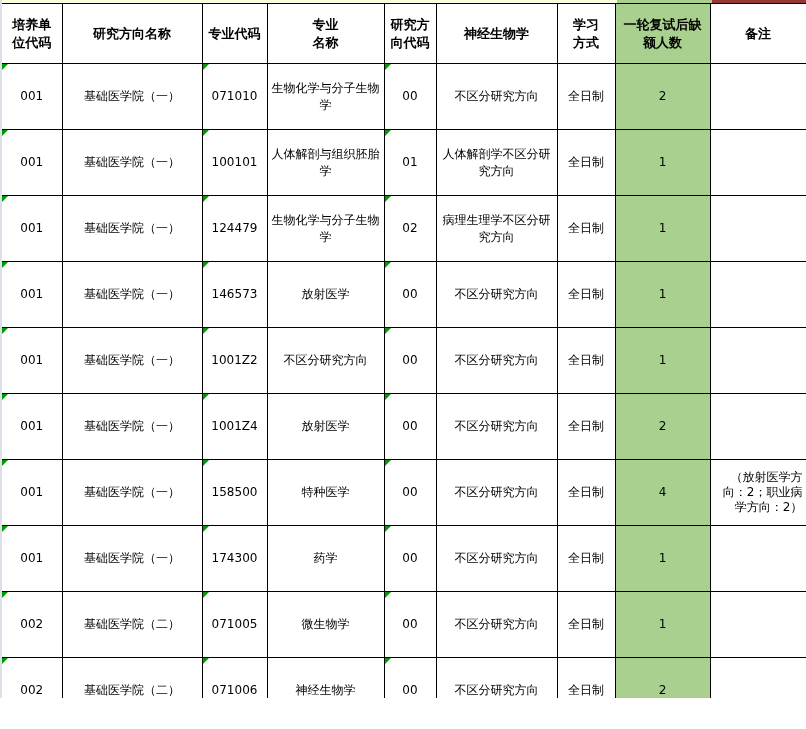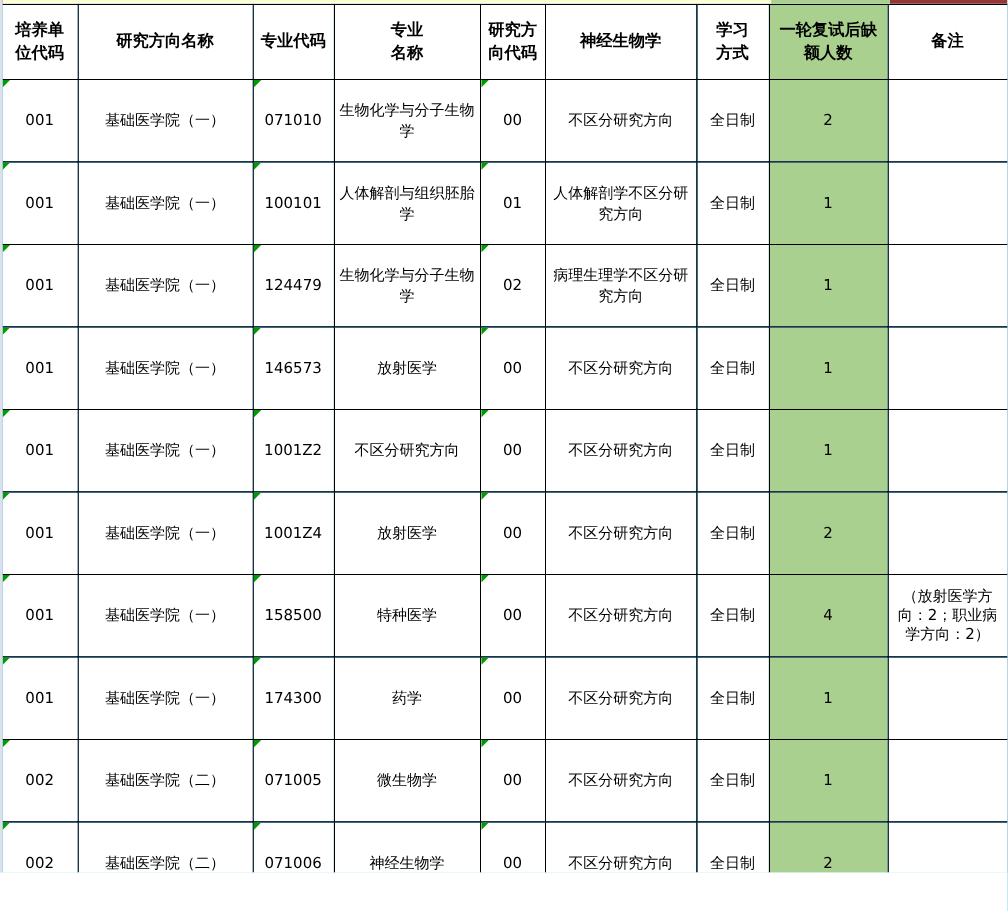--- a/index.html
+++ b/index.html
@@ -49,21 +49,21 @@
     font-weight:bold;
     font-size:13px;
     line-height:1.35;
     white-space:pre-line;
   }
   .sheet td{
     font-size:12px;
     line-height:1.4;
   }
   .sheet .hl{background:var(--hl);}
-  .sheet td.remark{text-align:center;line-height:1.25;padding:1px 3px;}
+  .sheet td.remark{text-align:right;line-height:1.25;padding:1px 3px;}
   .tri{
     position:absolute;top:0;left:0;
     width:0;height:0;
     border-top:6px solid var(--ind);
     border-right:6px solid transparent;
   }
 </style>
 </head>
 <body>
 

